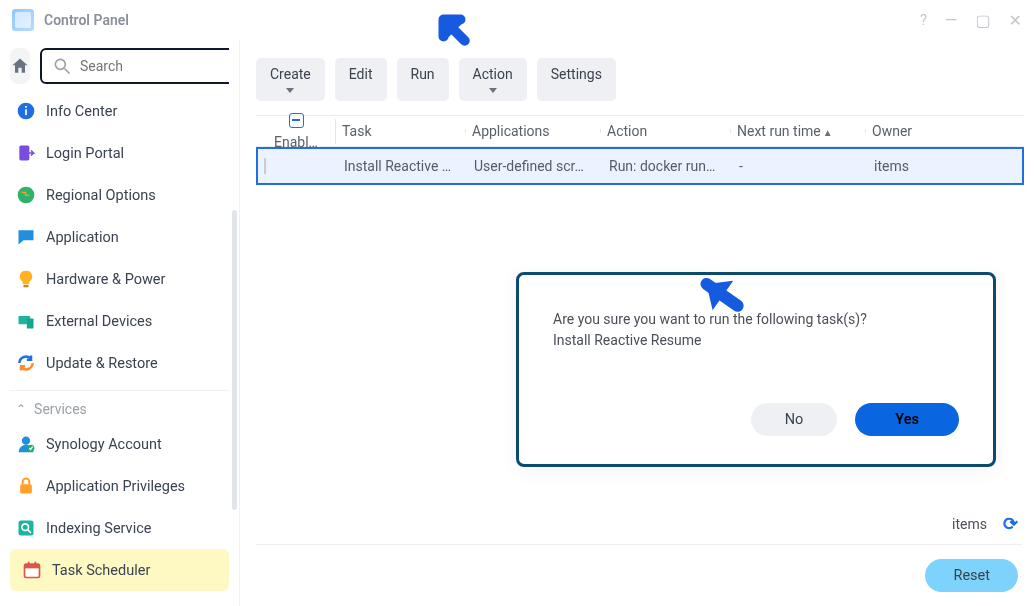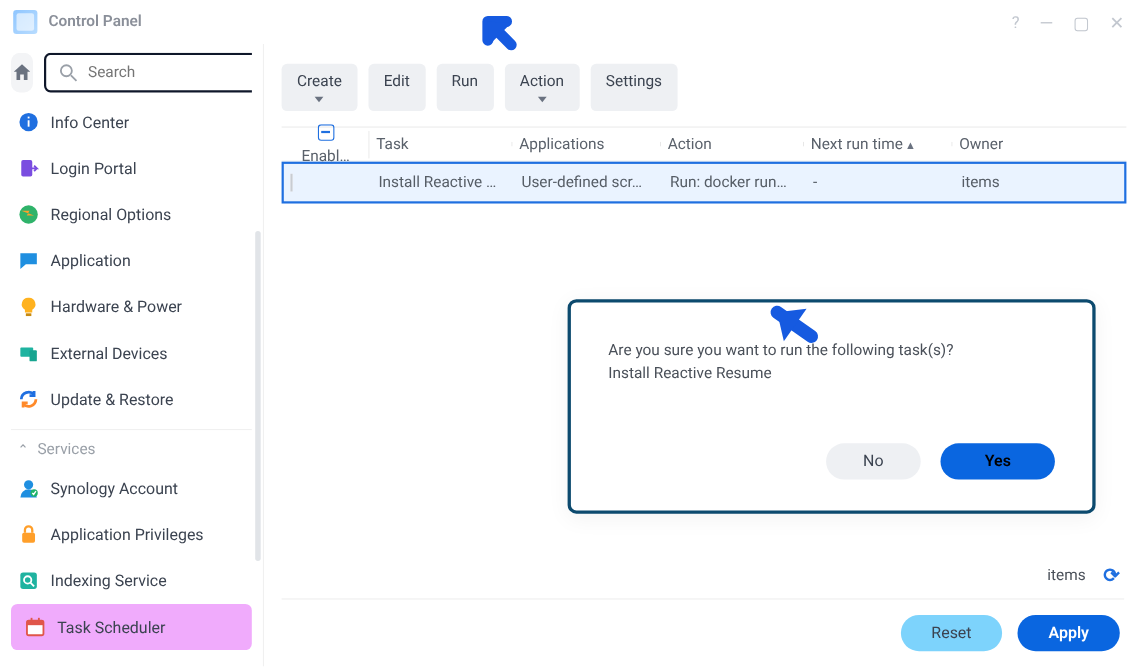--- a/index.html
+++ b/index.html
@@ -13,21 +13,21 @@
   .winctrls span { cursor: pointer; }
   .help { font-size: 15px; }
 
   .body { display: flex; height: calc(100% - 40px); }
 
   .sidebar { width: 240px; padding: 8px 10px 0 10px; position: relative; border-right: 1px solid #f0f0f0; display:flex; flex-direction:column; }
   .sidebar-inner { overflow: hidden; }
   .sidebar-scroll-hint { position:absolute; right:2px; top:170px; width:5px; height:300px; background:#e1e4e8; border-radius:3px; }
   .sb-row { display: flex; align-items: center; gap: 10px; height: 42px; padding: 0 6px; border-radius: 6px; color: #3b4350; font-size: 14.5px; cursor: pointer; }
   .sb-row.home { width: 42px; justify-content: center; padding:0; background:#f3f4f6; border-radius:8px; height:36px; }
-  .sb-row.selected { background: #f0abfc; padding-left: 12px; }
+  .sb-row.selected { background: #fef9c3; padding-left: 12px; }
   .search-wrap { display:flex; align-items:center; gap:10px; margin-bottom:6px; }
   .search-box { flex: 1; height: 36px; border: 2px solid #0f172a; border-radius: 6px; display: flex; align-items: center; padding: 0 10px; color: #9aa0a8; gap:8px; }
   .search-box input { border:none; outline:none; flex:1; font-size:14px; color:#444; background:transparent; }
   .sb-section { display:flex; align-items:center; gap:8px; color:#9aa0a8; font-size:14px; padding: 10px 6px 6px; border-top:1px solid #f0f0f0; margin-top:6px; cursor:pointer;}
   .sb-icon { width:20px; height:20px; display:flex; align-items:center; justify-content:center; }
   .sb-icon svg { width:20px; height:20px; }
 
   .main { flex:1; display:flex; flex-direction:column; position:relative; }
   .toolbar { display:flex; gap:10px; padding: 18px 16px 14px; }
   .btn { background:#eef0f3; border:none; border-radius:5px; padding: 8px 14px; font-size:14px; color:#3b4350; cursor:pointer; display:flex; align-items:center; gap:6px;flex-direction:column; }
@@ -254,21 +254,20 @@
       </div>
     </div>
 
     <div class="footer">
       <div class="items-row">
         <span>items</span>
         <span class="refresh">⟳</span>
       </div>
       <div class="action-row">
         <button class="pill reset">Reset</button>
-        <button class="pill apply">Apply</button>
       </div>
     </div>
 
     <div class="dialog">
       <p>Are you sure you want to run the following task(s)?</p>
       <p>Install Reactive Resume</p>
       <div class="dialog-actions">
         <button class="pill no">No</button>
         <button class="pill yes">Yes</button>
       </div>

